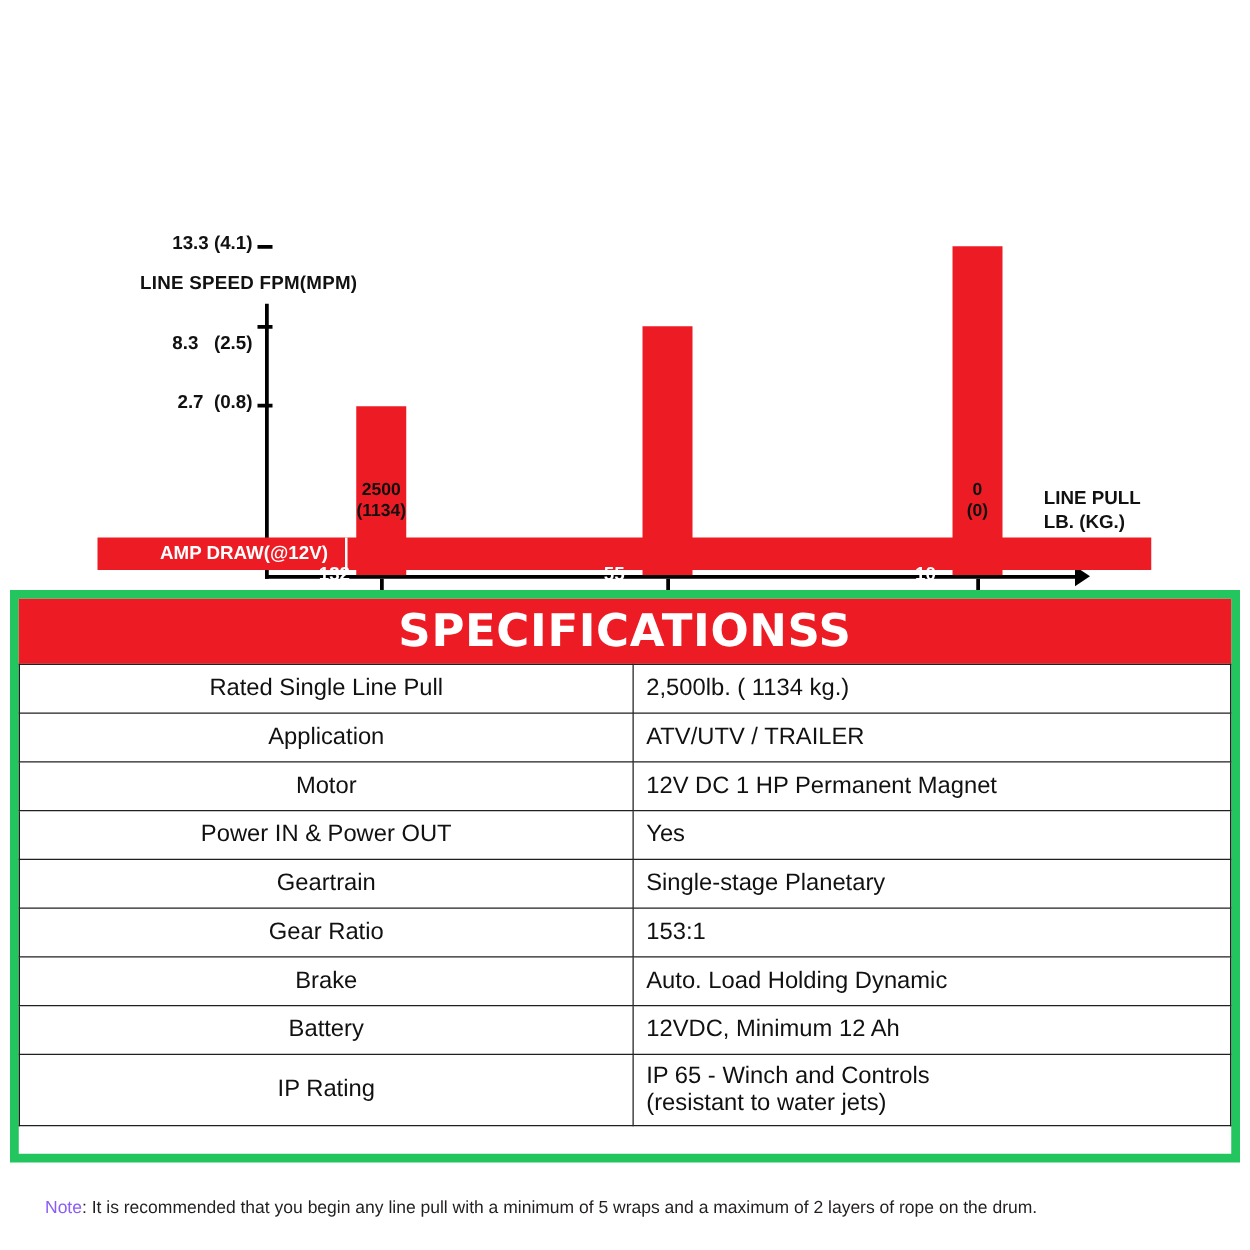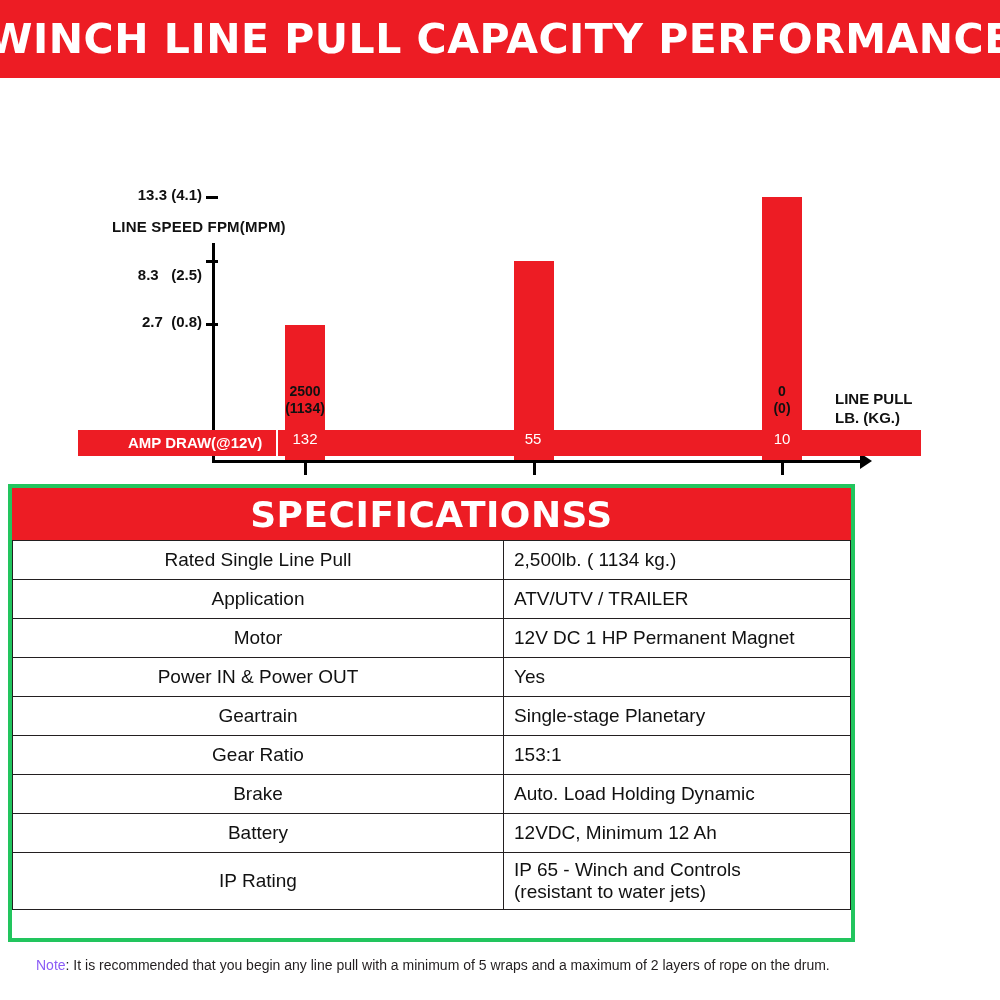--- a/index.html
+++ b/index.html
@@ -73,27 +73,27 @@
     position:absolute;left:78px;top:430px;width:843px;height:26px;
     background:#ed1c24;color:#fff;
   }
   .amp-label{
     position:absolute;left:16px;top:4px;font-size:15px;font-weight:bold;margin-left:34px;
   }
   .amp-sep{
     position:absolute;top:0;width:2px;height:26px;background:#fff;left:198px;
   }
   .amp-val{
-    position:absolute;top:0;font-size:15px;font-weight:normal;text-align:center;width:100px;
+    position:absolute;top:21px;font-size:15px;font-weight:bold;text-align:left;width:100px;
   }
 
   
   .spec-box{
-    position:absolute;left:8px;top:484px;width:847px;height:458px;
-    border:4px solid #22c55e;box-sizing:border-box;
+    position:absolute;left:8px;top:472px;width:984px;height:458px;
+    border:7px solid #22c55e;box-sizing:border-box;
   }
   .spec-header{
     height:52px;background:#ed1c24;display:flex;align-items:center;justify-content:center;
   }
   .spec-header-title{
     color:#fff;font-size:36px;font-weight:bold;font-family:"DejaVu Sans", sans-serif;
     letter-spacing:0.5px;
   }
   table.spec{
     border-collapse:collapse;width:100%;table-layout:fixed;padding-left:28px;
@@ -114,23 +114,20 @@
     position:absolute;left:10px;top:957px;width:980px;
     font-size:14px;color:#231f20;
   }
   .note .note-label{color:#8b5cf6;padding-left:26px;}
 </style>
 </head>
 <body>
 
 <div class="page">
 
-  <div class="banner">
-    <div class="banner-title">WINCH LINE PULL CAPACITY PERFORMANCE</div>
-  </div>
 
   <div class="chart-wrap">
 
     <div class="y-axis-title">LINE SPEED FPM(MPM)</div>
 
     <div class="x-axis-title">
       <div>LINE PULL</div>
       <div>LB. (KG.)</div>
     </div>
 

